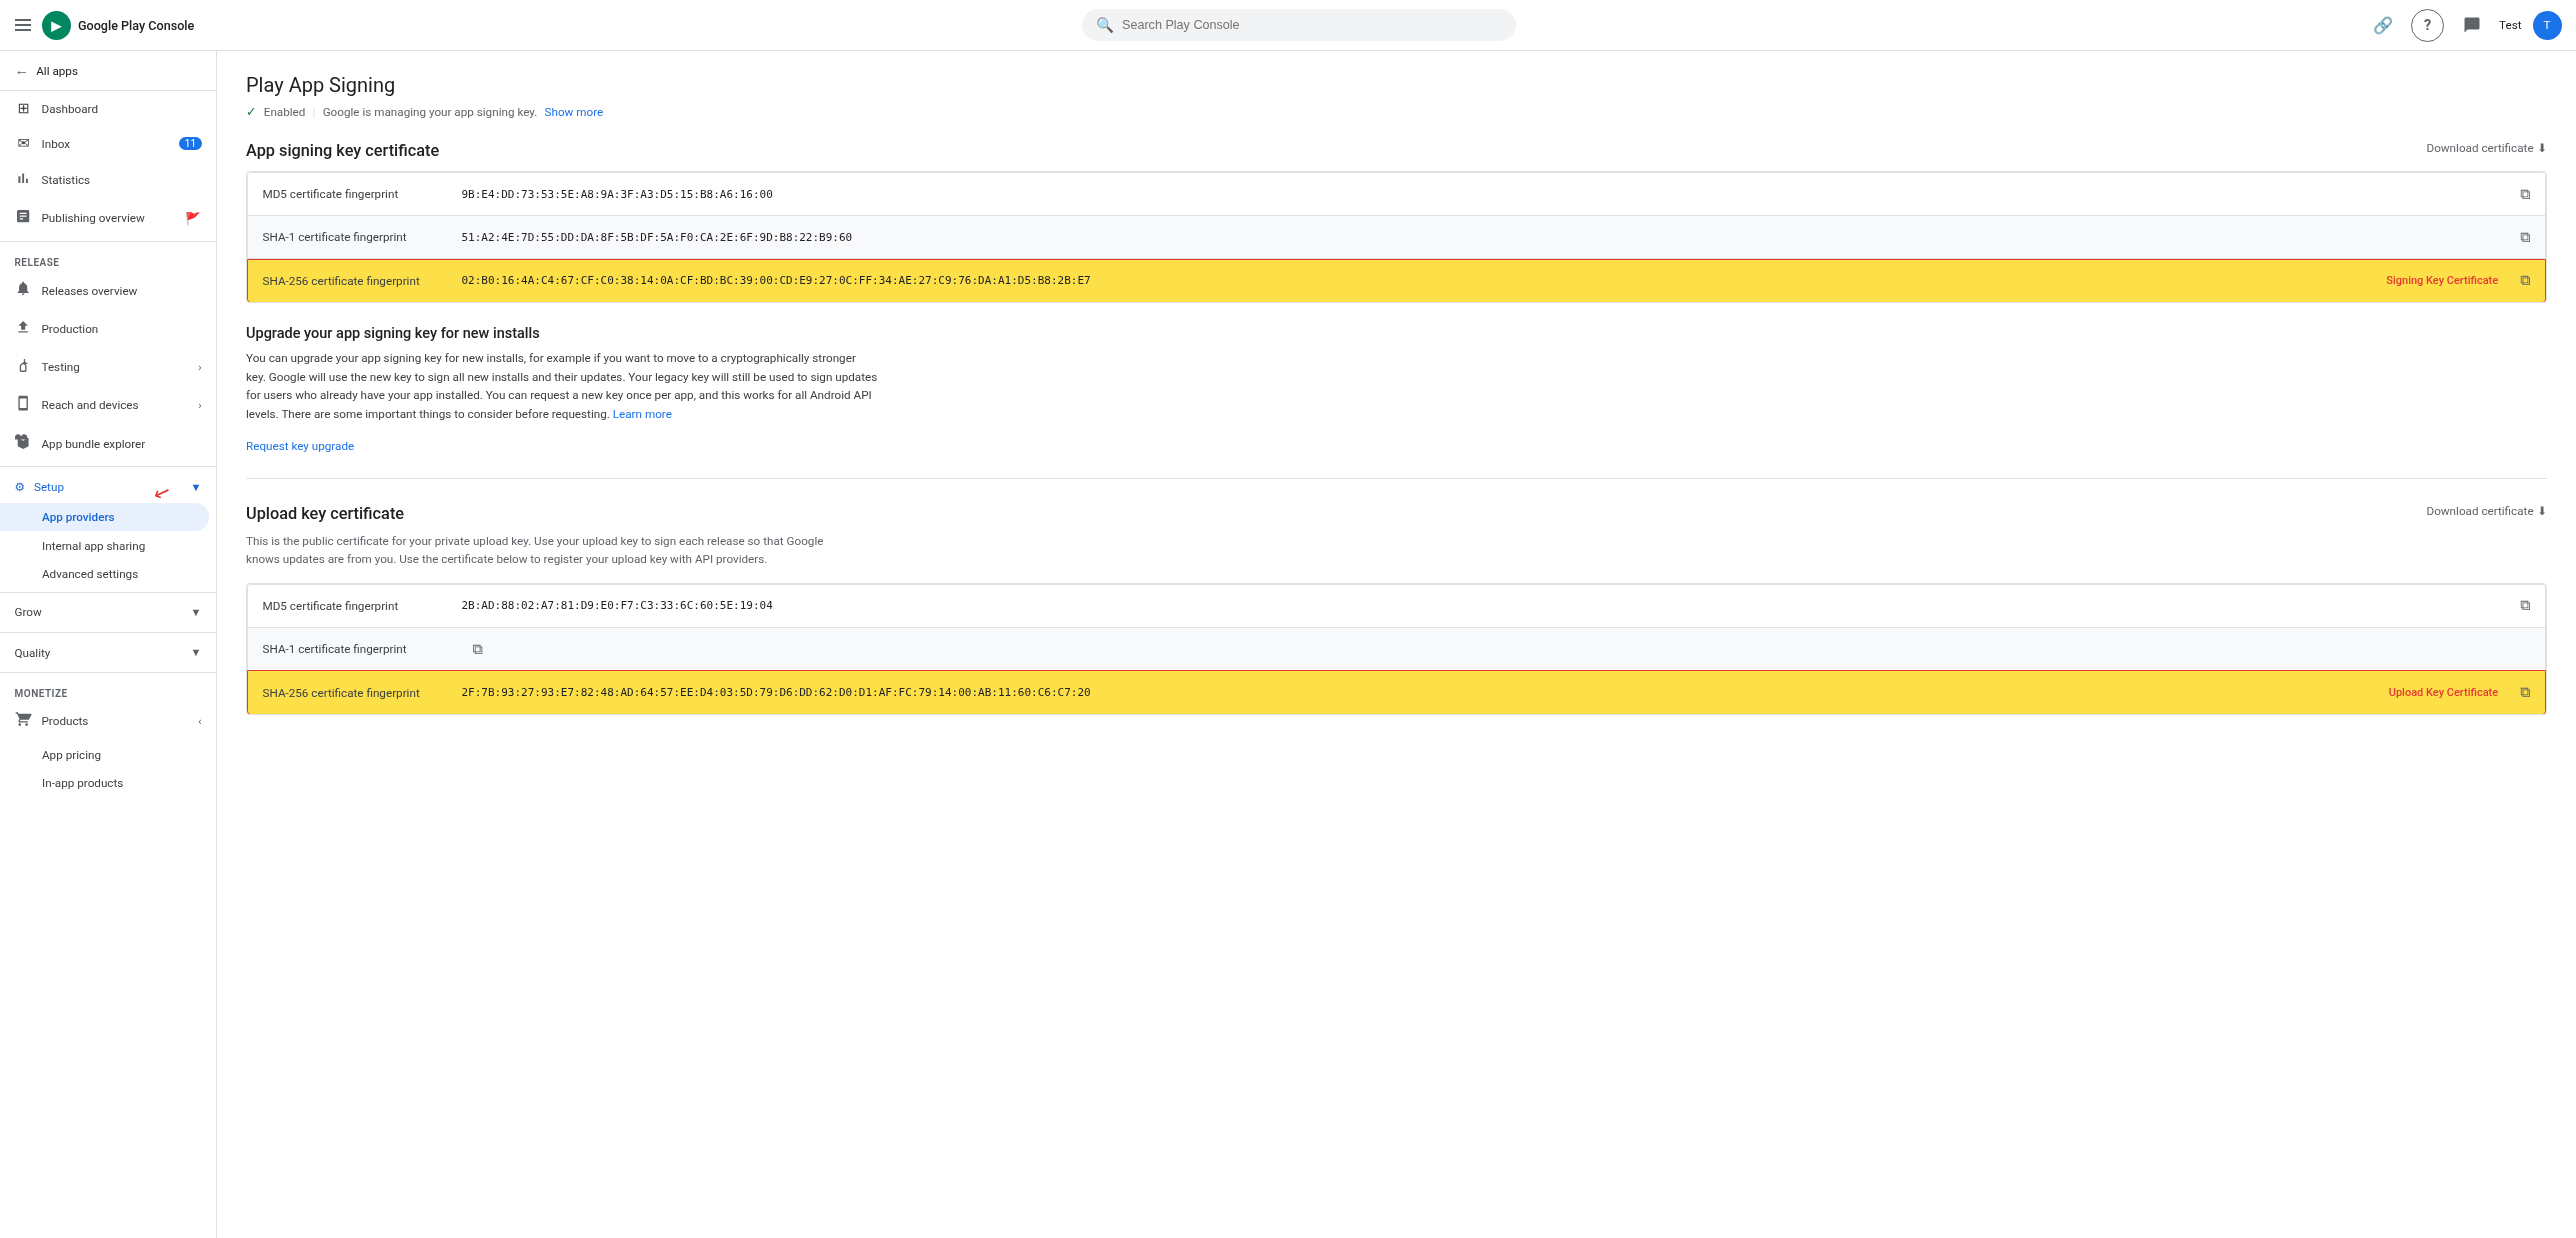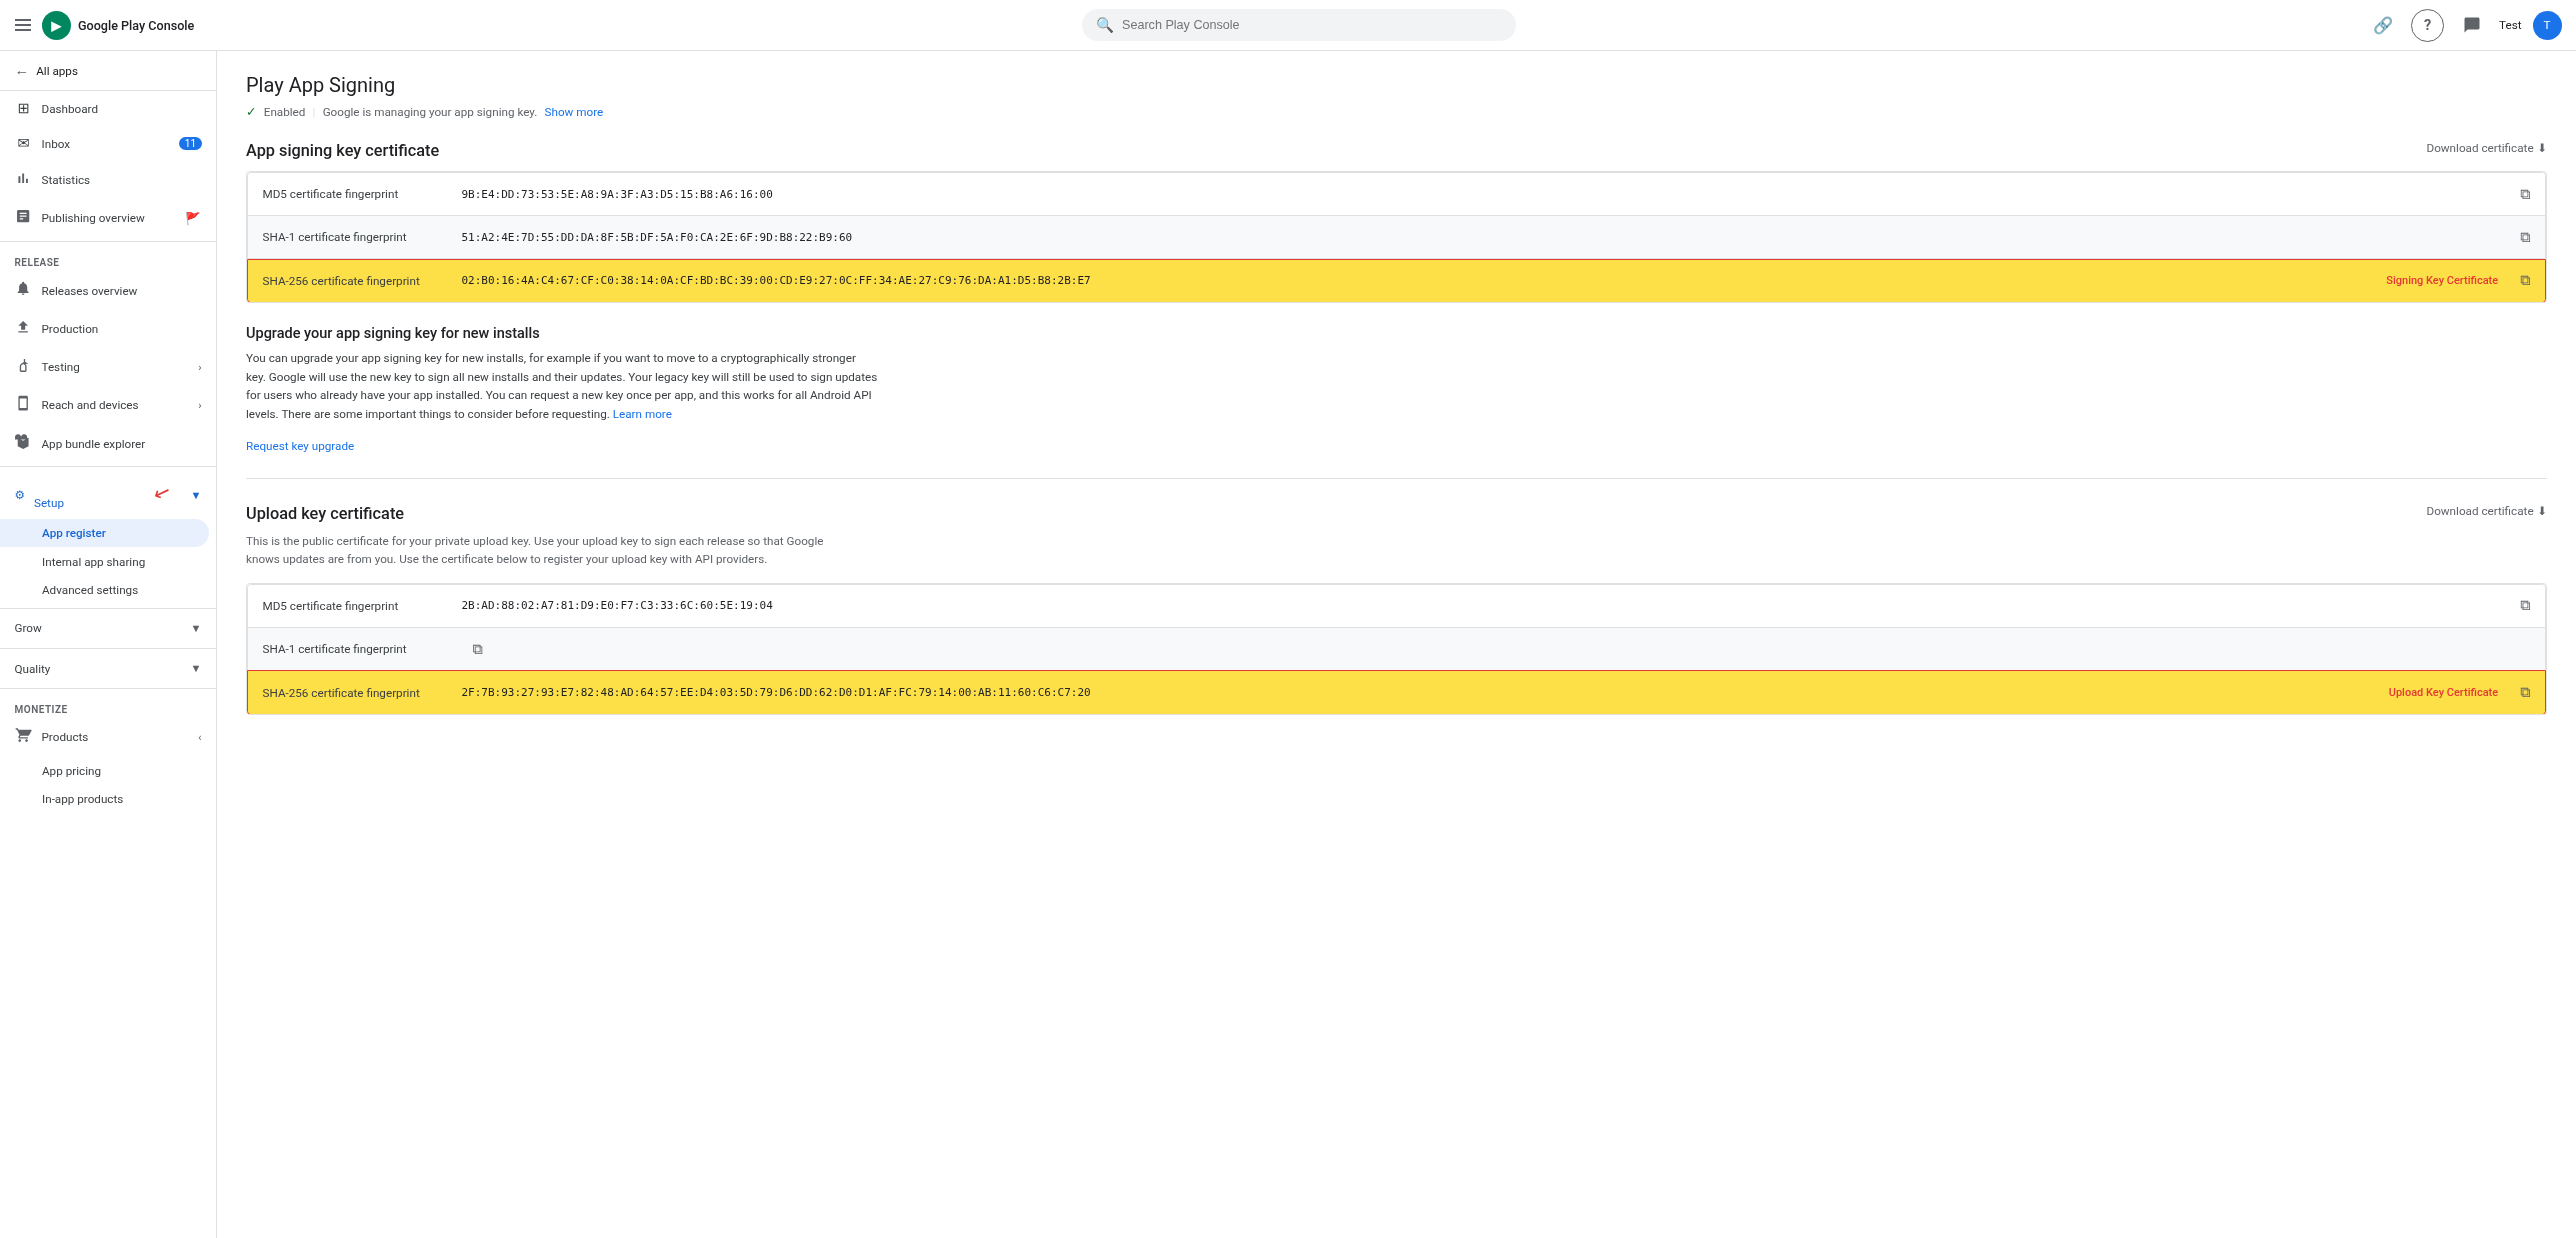--- a/index.html
+++ b/index.html
@@ -229,29 +229,29 @@
           </svg>
       </span>
       <span>App bundle explorer</span>
     </div>
 
     <hr class="sidebar-divider">
 
     <div class="setup-item-wrapper">
       <div class="sidebar-collapse" style="color:#1967d2;">
         <span class="icon" style="color:#1967d2;">⚙</span>
-        <span style="color:#1967d2;margin-top:16px;">Setup</span>
+        <span style="color:#1967d2;">Setup</span>
         <span style="margin-left:auto;color:#1967d2;font-size:11px;">▼</span>
       </div>
 
       <div style="position:absolute;left:154px;top:9px;color:#e53935;font-size:20px;transform:rotate(20deg);pointer-events:none;">↙</div>
     </div>
 
     <div class="sidebar-sub-item active">
-      <span>App register</span>
+      <span>App providers</span>
     </div>
     <div class="sidebar-sub-item">
       <span>Internal app sharing</span>
     </div>
     <div class="sidebar-sub-item">
       <span>Advanced settings</span>
     </div>
 
     <hr class="sidebar-divider">
 

